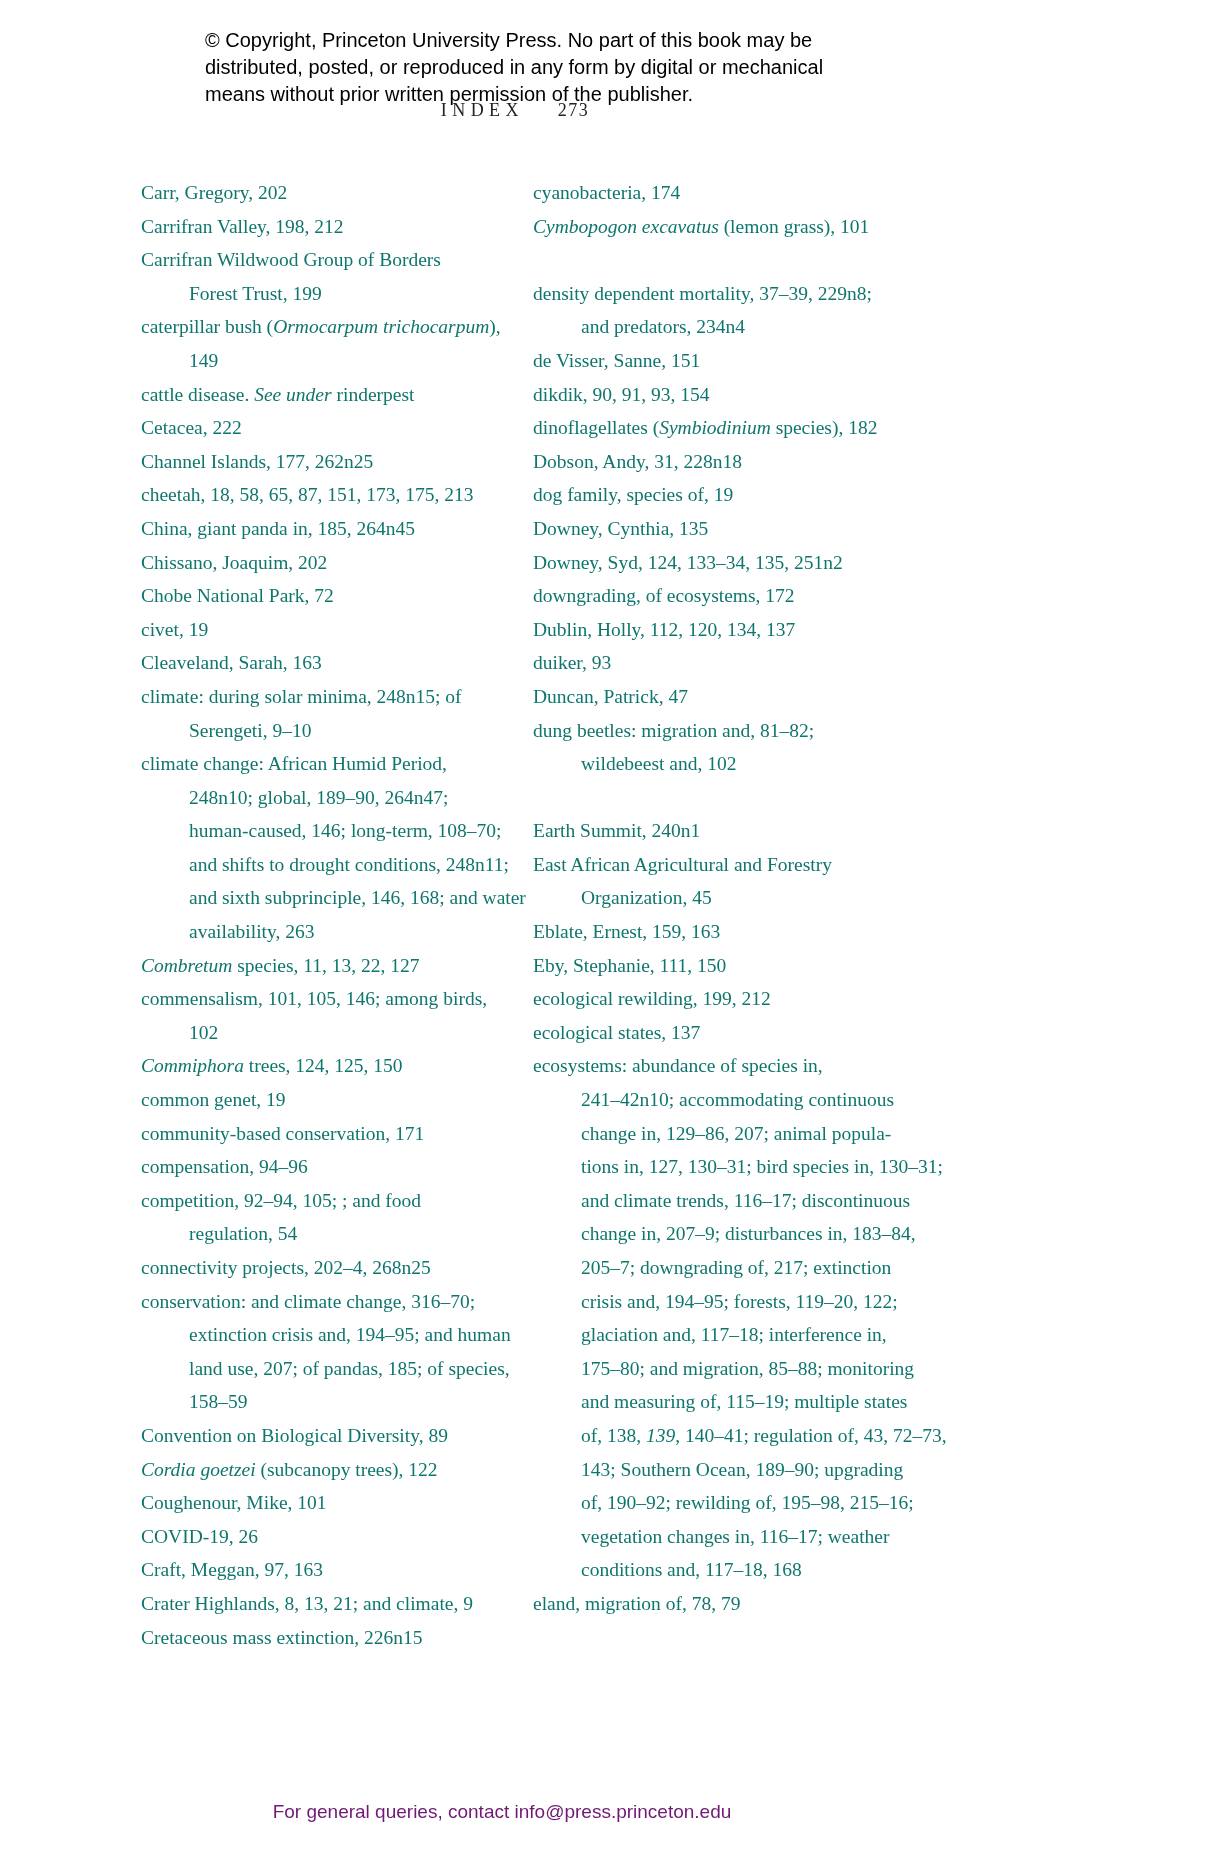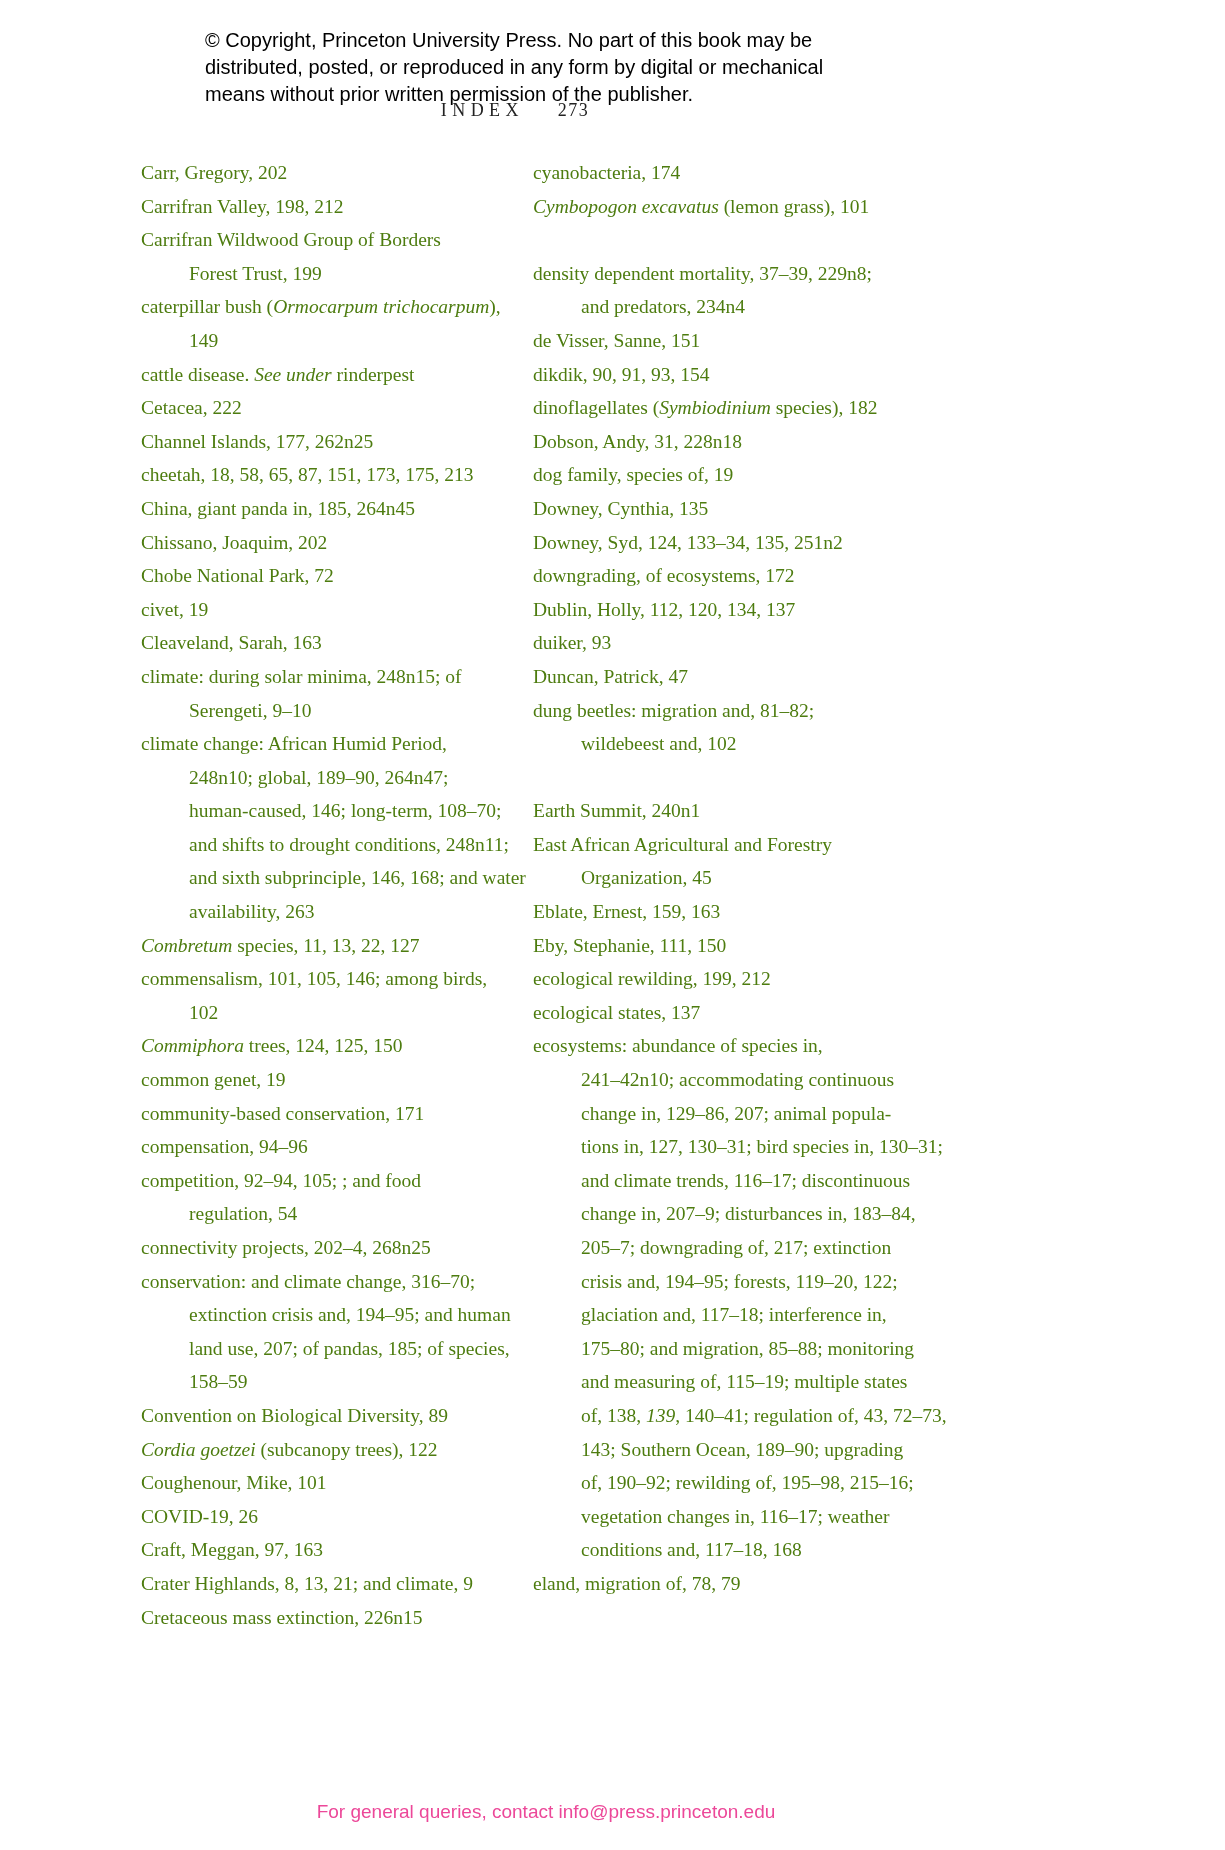--- a/index.html
+++ b/index.html
@@ -16,35 +16,35 @@
   }
   .page-header {
     position:absolute; top:100px; left:515px;
     transform:translateX(-50%);
     white-space:nowrap;
     font-size:18px; color:#222;
   }
   .page-header .idx-title { letter-spacing:0.30em; }
   .page-header .idx-num { margin-left:34px; letter-spacing:0.08em; }
   .col {
-    position:absolute; top:156px;
+    position:absolute; top:176px;
     font-size:19.5px; line-height:33.6px;
-    color:#4d7c0f; white-space:nowrap;
+    color:#0f766e; white-space:nowrap;
   }
   .col-left  { left:141px; width:385px; }
   .col-right { left:533px; width:560px; }
   .line { height:33.6px; }
   .line.indent { padding-left:48px; }
   .it { font-style:italic; }
   .footer {
-    position:absolute; top:1801px; left:546px;
+    position:absolute; top:1801px; left:502px;
     transform:translateX(-50%);
     white-space:nowrap;
     font-family:"Liberation Sans", "DejaVu Sans", sans-serif;
-    font-size:19px; color:#ec4899;
+    font-size:19px; color:#701a75;
   }
 </style>
 </head>
 <body>
 
 <div class="copyright">
   <div>© Copyright, Princeton University Press. No part of this book may be</div>
   <div>distributed, posted, or reproduced in any form by digital or mechanical</div>
   <div>means without prior written permission of the publisher.</div>
 </div>

